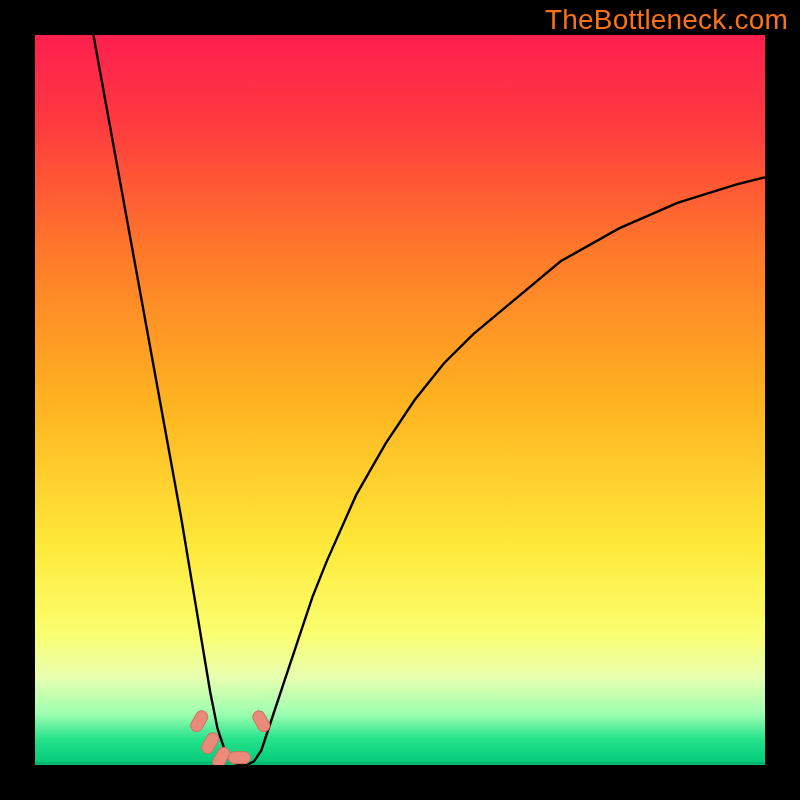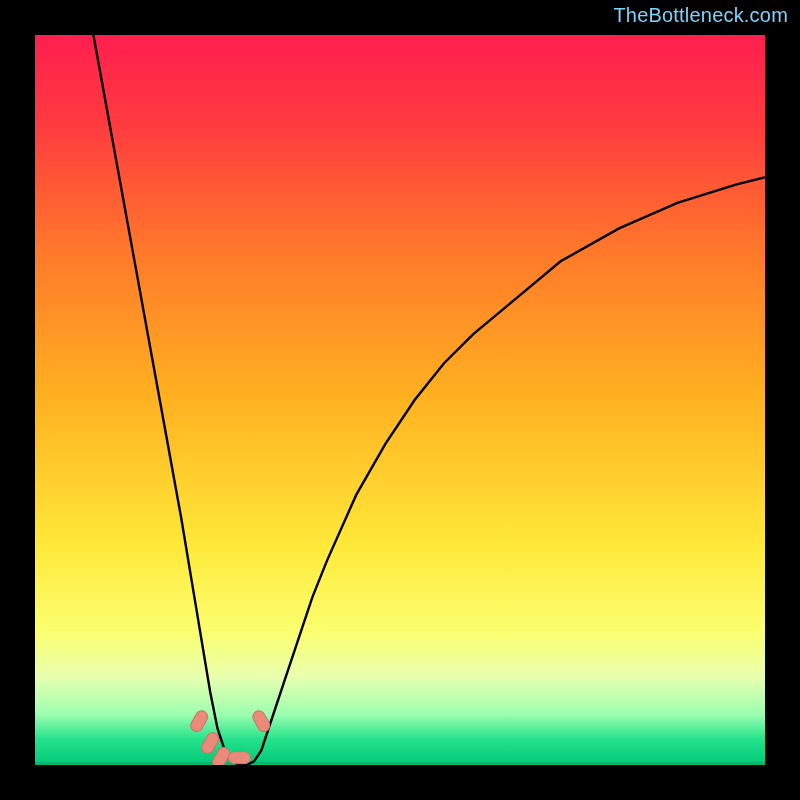--- a/index.html
+++ b/index.html
@@ -28,22 +28,22 @@
   }
   .plot-area svg {
     display: block;
     width: 100%;
     height: 100%;
   }
   .attrib {
     position: absolute;
     top: 4px;
     right: 12px;
-    color: #7dd3fc;
-    font-size: 20px;
+    color: #f97316;
+    font-size: 28px;
     letter-spacing: 0.2px;
   }
 </style>
 </head>
 <body>
 
 <div class="frame">
   <div class="attrib">TheBottleneck.com</div>
   <div class="plot-area">
     <svg id="chart-svg" viewBox="0 0 730 730" preserveAspectRatio="none">

